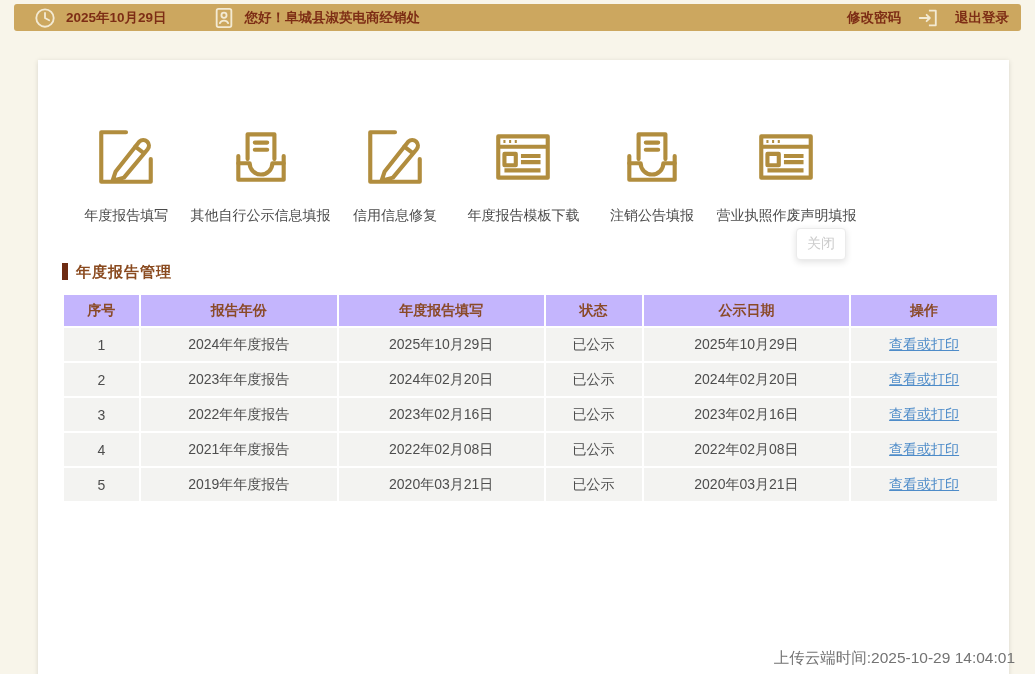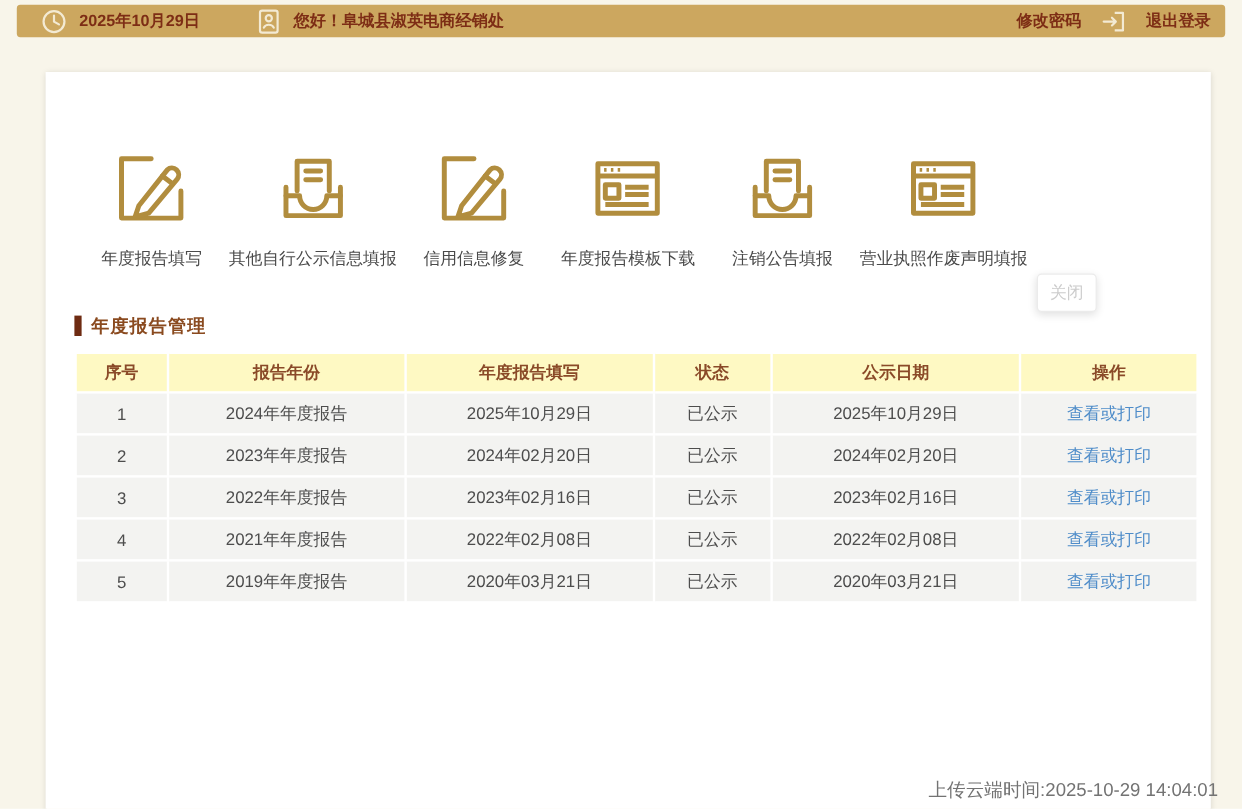--- a/index.html
+++ b/index.html
@@ -39,44 +39,44 @@
   .tiles.row2 { margin-top:78px; }
   .tile { display:flex; flex-direction:column; align-items:center; cursor:pointer; }
   .tile .ticon { width:68px; height:66px; color:#b18d3e; }
   .tile .ticon svg { width:68px; height:66px; }
   .tile .tlabel {
     margin-top:17px; font-size:14px; color:#4a4a4a; white-space:nowrap; text-align:center;
   }
 
   
   .tooltip {
-    position:absolute; left:864px; top:228px;
+    position:absolute; left:796px; top:228px;
     background:#fff; border:1px solid #ebebeb; border-radius:4px;
     box-shadow:0 2px 7px rgba(0,0,0,0.12);
     padding:6px 10px; font-size:14px; color:#cccccc; cursor:pointer;
   }
 
   
   .section-title { display:flex; align-items:flex-start; margin-top:38px; }
   .section-title .bar { width:6px; height:17px; background:#6e2b12; }
   .section-title .txt { margin-left:8px; font-size:15px; color:#8a4a1f; font-weight:bold; letter-spacing:1px; }
 
   
   table.report {
     margin-top:11px; width:937px; table-layout:fixed; border-collapse:collapse;
   }
   table.report th {
-    background:#fef9c3; color:#8a4a28; font-size:14px; font-weight:bold;
+    background:#c4b5fd; color:#8a4a28; font-size:14px; font-weight:bold;
     height:33px; border:2px solid #ffffff; text-align:center;
   }
   table.report td {
     background:#f3f3f1; color:#4d4d4d; font-size:14px;
     height:35px; border:2px solid #ffffff; text-align:center;
   }
-  table.report td a { color:#4e8cc9; cursor:pointer; }
+  table.report td a { color:#4e8cc9; text-decoration:underline; cursor:pointer; }
 
   
   .upload-overlay {
     position:absolute; right:20px; top:648px;
     font-size:15.5px; color:#737373; white-space:nowrap;
     font-family:"Liberation Sans", sans-serif;
   }
 
   .hidden-defs { position:absolute; width:0; height:0; overflow:hidden; }
 </style>

